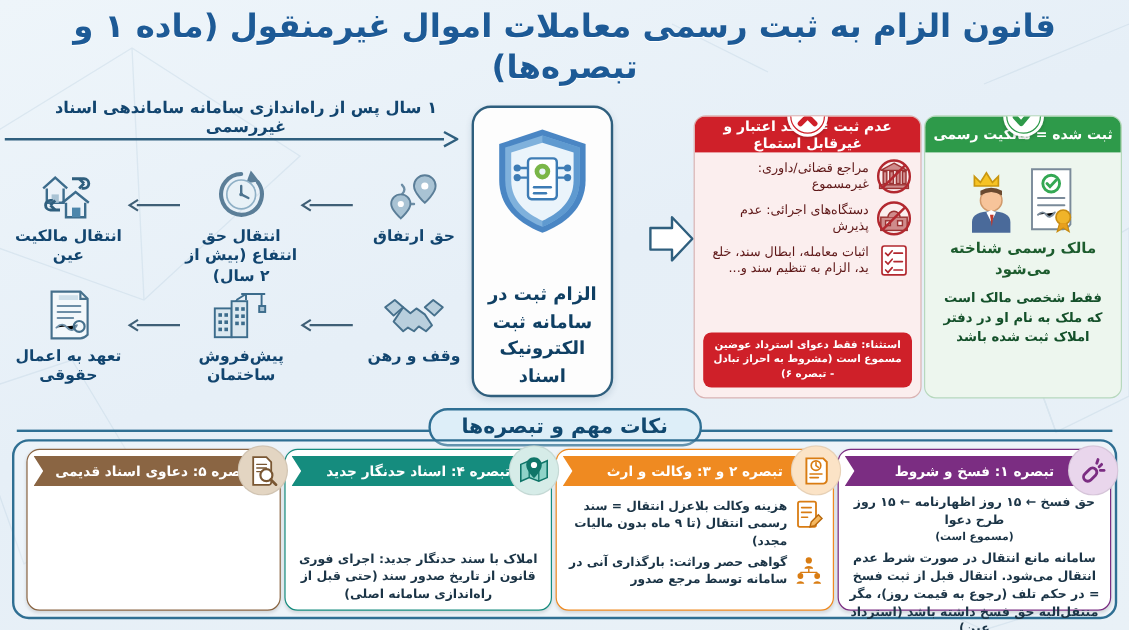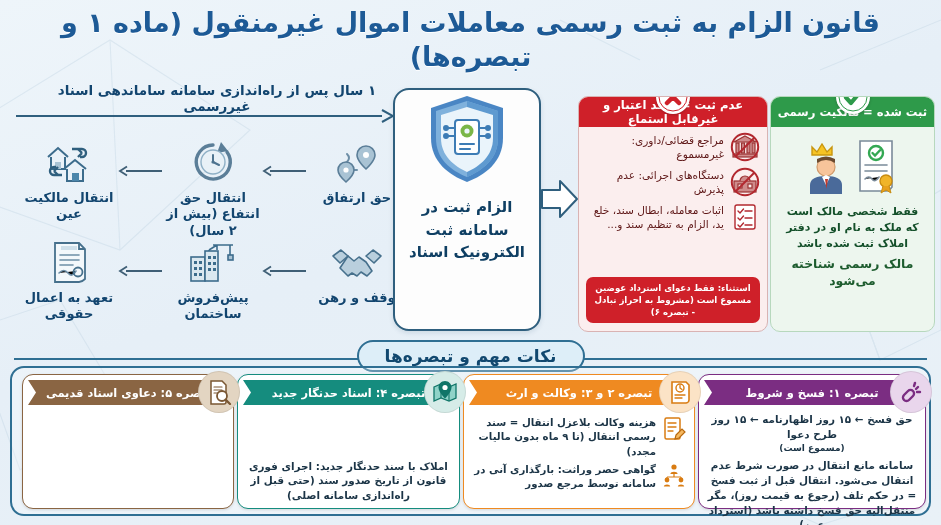--- a/index.html
+++ b/index.html
@@ -19,40 +19,40 @@
   .wrap{position:absolute;inset:0;z-index:2;}
 
   
   #title{
     position:absolute;top:6px;left:0;right:0;text-align:center;
     font-size:27px;font-weight:bold;color:#1d5a96;letter-spacing:-.2px;
     line-height:1.25;text-shadow:0 1px 0 #fff;
   }
 
   
-  #flow{position:absolute;top:84px;right:auto;left:20px;width:386px;height:250px;}
+  #flow{position:absolute;top:84px;right:auto;left:8px;width:386px;height:250px;}
   #flow-banner{
     position:absolute;top:0;right:12px;left:8px;height:40px;
   }
   #flow-banner .txt{
     position:absolute;top:-2px;right:0;left:12px;text-align:center;
     font-size:13.5px;font-weight:bold;color:#12456f;
   }
   .row{position:absolute;display:flex;align-items:flex-start;justify-content:space-between;width:100%;}
   .node{width:108px;text-align:center;position:relative;}
   .node .ico{height:52px;display:flex;align-items:center;justify-content:center;}
   .node .lbl{font-size:13px;font-weight:bold;color:#12456f;line-height:1.25;margin-top:2px;}
   .arrow-mini{flex:0 0 auto;margin-top:26px;}
 
   
   #center-card{
-    position:absolute;left:393px;top:88px;width:148px;height:243px;
+    position:absolute;left:393px;top:88px;width:118px;height:243px;
     background:#fdfdfd;border:2px solid #2f5f7e;border-radius:16px;
     display:flex;flex-direction:column;align-items:center;justify-content:flex-start;
-    padding-top:2px;box-sizing:border-box;box-shadow:0 2px 5px rgba(20,60,90,.12);
+    padding-top:14px;box-sizing:border-box;box-shadow:0 2px 5px rgba(20,60,90,.12);gap:26px;
   }
   #center-card .ctxt{
     font-size:15px;font-weight:bold;color:#0f3f63;line-height:1.5;text-align:center;margin-top:6px;
   }
   .chev{position:absolute;}
 
   
   .panel{position:absolute;top:96px;border-radius:10px;overflow:hidden;box-sizing:border-box;}
   #panel-red{left:578px;width:190px;height:236px;border:1px solid #d9b3b3;background:#fbeeee;}
   #panel-green{left:770px;width:165px;height:236px;border:1px solid #b7d8bd;background:#edf6ee;}
@@ -407,22 +407,22 @@
         </svg>
         <svg width="52" height="58" viewBox="0 0 52 58">
           <path d="M12 10 l5 5 l5-8 l5 8 l5-5 v8 H12 z" fill="#f6c324" stroke="#c9960e" stroke-width="1.4"></path>
           <circle cx="26" cy="30" r="9" fill="#f7c49a" stroke="#d19a6b" stroke-width="1.2"></circle>
           <path d="M17 26 q9-6 18 0 v-4 q-9-5-18 0 z" fill="#6b4a2f"></path>
           <path d="M10 57 v-9 c0-6 6-9 16-9 s16 3 16 9 v9 z" fill="#4a6a9a"></path>
           <path d="M22 40 l4 8 l4-8 l-4-2 z" fill="#fff"></path>
           <path d="M25 42 l1.5 10 l1.5-10 z" fill="#c0392b"></path>
         </svg>
       </div>
+      <div id="green-title">مالک رسمی شناخته می‌شود</div>
       <div id="green-text">فقط شخصی مالک است که ملک به نام او در دفتر املاک ثبت شده باشد</div>
-      <div id="green-title">مالک رسمی شناخته می‌شود</div>
     </div>
     <div class="badge" style="top:-17px;">
       <svg width="30" height="30" viewBox="0 0 30 30">
         <circle cx="15" cy="15" r="14" fill="#fff" stroke="#2e9a4a" stroke-width="1"></circle>
         <path d="M8 15.5 L13 21 L22.5 9.5" fill="none" stroke="#2e9a4a" stroke-width="4.2" stroke-linecap="round" stroke-linejoin="round"></path>
       </svg>
     </div>
   </div>
 
   <div id="notes-rule"></div>

